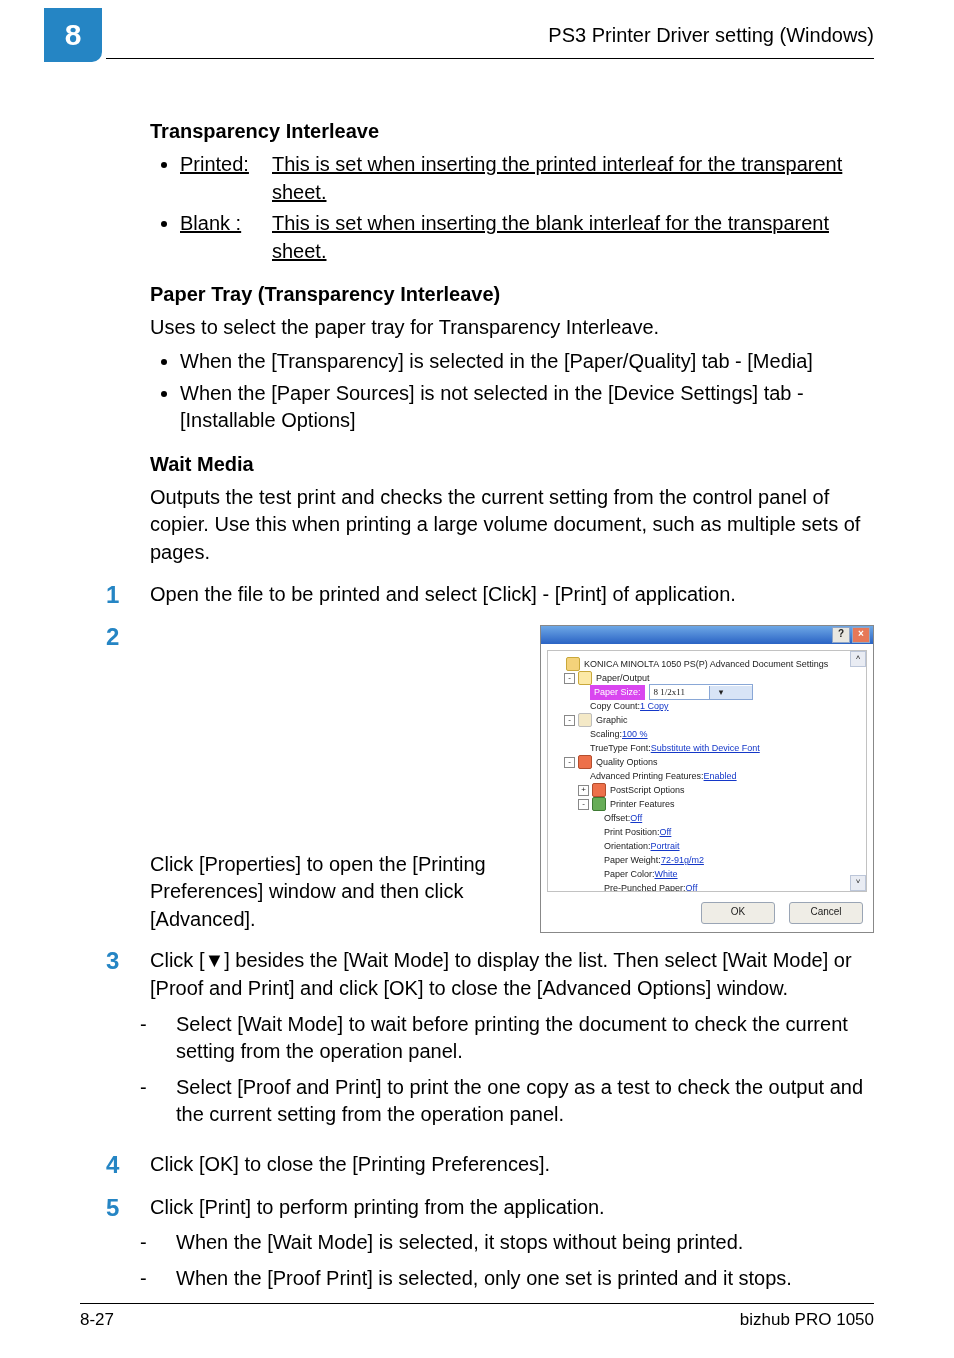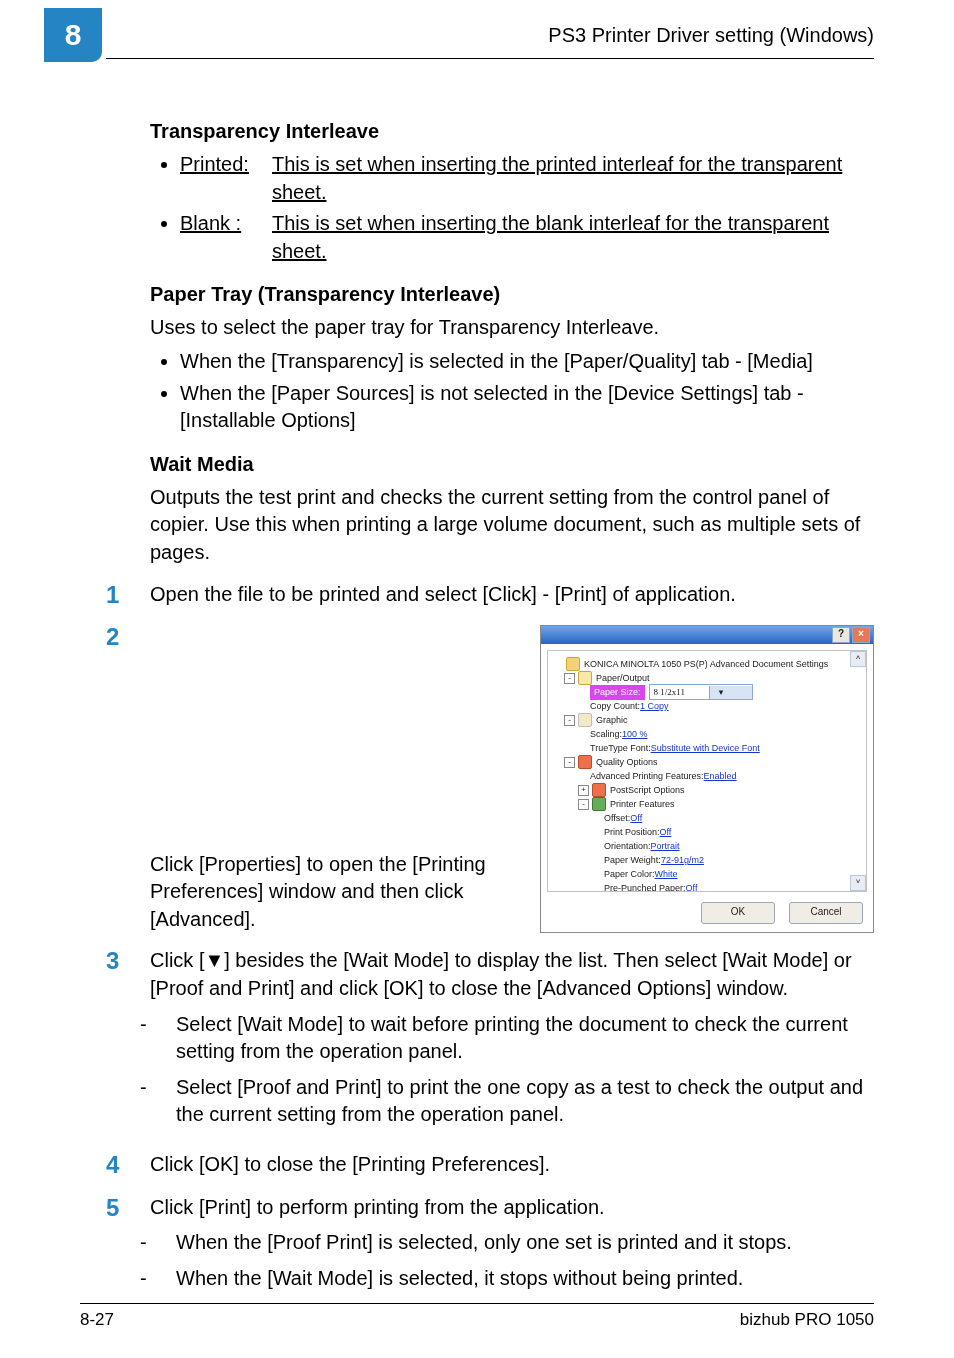--- a/index.html
+++ b/index.html
@@ -386,22 +386,22 @@
     <div class="step">
       <div class="step-num">4</div>
       <div class="step-body">Click [OK] to close the [Printing Preferences].</div>
     </div>
 
     <div class="step">
       <div class="step-num">5</div>
       <div class="step-body">
         <span>Click [Print] to perform printing from the application.</span>
         <ul class="dashes">
+          <li>When the [Wait Mode] is selected, it stops without being printed.</li>
           <li>When the [Proof Print] is selected, only one set is printed and it stops.</li>
-          <li>When the [Wait Mode] is selected, it stops without being printed.</li>
         </ul>
       </div>
     </div>
 
   </div>
 
   <div class="footer">
     <span>8-27</span>
     <span>bizhub PRO 1050</span>
   </div>

